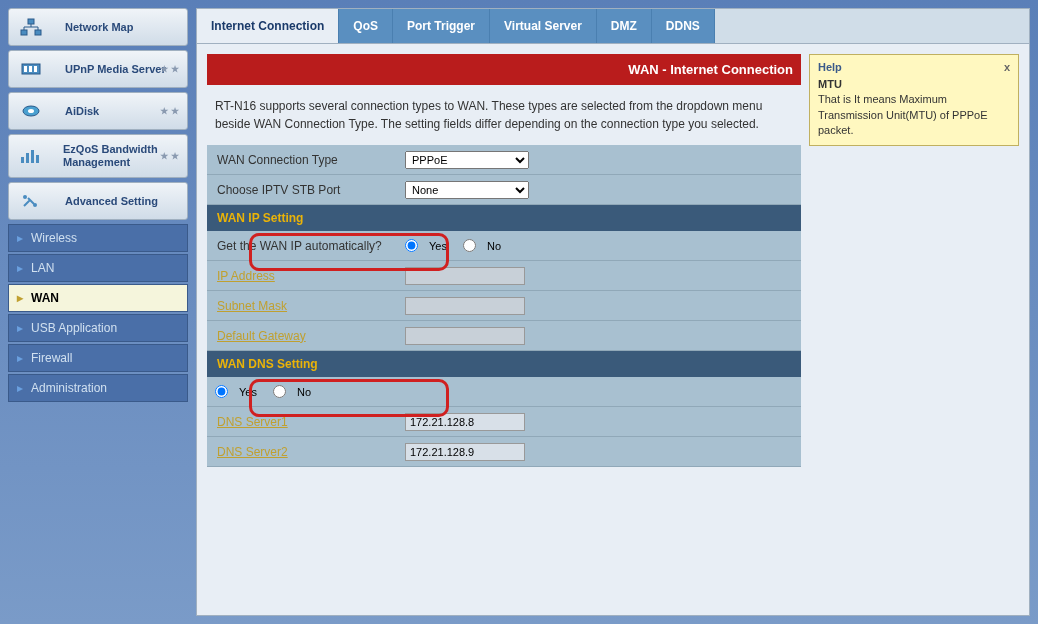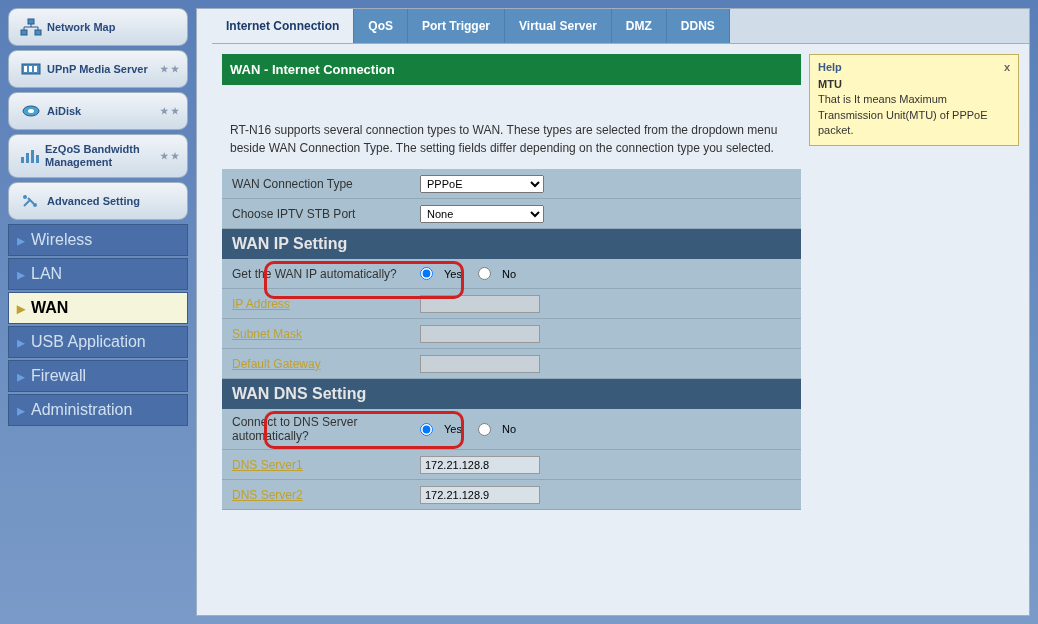--- a/index.html
+++ b/index.html
@@ -1,35 +1,35 @@
 <!DOCTYPE html>
 <html><head>
 <meta charset="utf-8">
 <style>
 * { box-sizing: border-box; margin: 0; padding: 0; }
 body { font-family: Arial, sans-serif; font-size: 12px; background: linear-gradient(to bottom, #5a7fb8, #7a9bc8); width: 1038px; height: 624px; overflow: hidden; }
 .container { display: flex; padding: 8px; gap: 8px; height: 100%; }
 .sidebar { width: 180px; display: flex; flex-direction: column; gap: 4px; }
-.side-item { background: linear-gradient(to bottom, #f0f4f8, #d0dce8); border: 1px solid #a0b0c0; border-radius: 9px; padding: 8px 10px; display: flex; align-items: center; gap: 4px; cursor: pointer; color: #2a4a7a; font-weight: bold; font-size: 11px; position: relative; min-height: 36px; }
+.side-item { background: linear-gradient(to bottom, #f0f4f8, #d0dce8); border: 1px solid #a0b0c0; border-radius: 3px; padding: 8px 10px; display: flex; align-items: center; gap: 22px; cursor: pointer; color: #2a4a7a; font-weight: bold; font-size: 11px; position: relative; min-height: 36px; }
 .side-item.has-stars::after { content: "★ ★"; position: absolute; right: 8px; color: #8a9ab0; font-size: 9px; }
 .side-icon { width: 24px; height: 20px; display: inline-flex; align-items: center; justify-content: center; }
 .sub-list { display: flex; flex-direction: column; gap: 2px; }
-.sub-item { background: #4a6fa8; border: 1px solid #3a5a8a; padding: 6px 10px 6px 22px; color: #d0e0f0; font-size: 16px; cursor: pointer; position: relative; }
+.sub-item { background: #4a6fa8; border: 1px solid #3a5a8a; padding: 6px 10px 6px 22px; color: #d0e0f0; font-size: 12px; cursor: pointer; position: relative; }
 .sub-item::before { content: "▸"; position: absolute; left: 8px; color: #6aa0e0; }
 .sub-item.active { background: #f5f5dc; color: #000; font-weight: bold; }
 .sub-item.active::before { color: #c0a030; }
-.main { flex: 1; display: flex; flex-direction: column; background: #e8eef5; border: 1px solid #a0b0c0; padding-left: 15px; }
+.main { flex: 1; display: flex; flex-direction: column; background: #e8eef5; border: 1px solid #a0b0c0; }
 .tabs { display: flex; background: #d0dde8; border-bottom: 1px solid #a0b0c0; }
 .tab { padding: 10px 14px; color: #fff; font-weight: bold; font-size: 12px; cursor: pointer; background: #5a8fc0; border-right: 1px solid #4a7fb0; }
 .tab.active { background: #e8eef5; color: #1a3a6a; }
 .content-wrap { display: flex; padding: 10px; gap: 8px; flex: 1; overflow: auto; }
 .content { flex: 1; }
-.title-bar { background: #15803d; color: #fff; font-weight: bold; text-align: left; padding: 8px; font-size: 13px; }
-.desc { padding: 12px 8px; color: #333; font-size: 12px; line-height: 1.5; background: #e8eef5; margin-top: 24px; }
-.section-head { background: #3a5a7a; color: #e5e5e5; font-weight: bold; padding: 6px 10px; font-size: 16px; }
+.title-bar { background: #b91c1c; color: #fff; font-weight: bold; text-align: right; padding: 8px; font-size: 13px; }
+.desc { padding: 12px 8px; color: #333; font-size: 12px; line-height: 1.5; background: #e8eef5; }
+.section-head { background: #3a5a7a; color: #eab308; font-weight: bold; padding: 6px 10px; font-size: 12px; }
 .form-area { background: #a8c0d0; padding: 0; }
 .form-row { display: flex; align-items: center; border-bottom: 1px solid #90a8b8; min-height: 30px; }
 .form-label { width: 190px; text-align: left; padding: 6px 10px; color: #333; font-size: 12px; }
 .form-label.link { color: #c0a030; text-decoration: underline; }
 .form-value { flex: 1; padding: 4px 8px; display: flex; align-items: center; gap: 10px; }
 .form-value select { font-size: 11px; padding: 1px 2px; width: 124px; }
 .form-value input[type=text] { font-size: 11px; padding: 2px 4px; width: 120px; background: #d8e0e8; border: 1px solid #999; }
 .form-value input[type=text]:disabled { background: #c8d0d8; color: #888; }
 .radio-group { display: flex; gap: 16px; align-items: center; }
 .radio-group label { display: flex; align-items: center; gap: 11px; font-size: 11px; }
@@ -171,21 +171,20 @@
             <div class="form-label link">Default Gateway</div>
             <div class="form-value">
                 <input type="text" disabled="" style="">
               </div>
           </div>
         </div>
 
         <div class="section-head">WAN DNS Setting</div>
         <div class="form-area rel">
           <div class="form-row">
-            <div class="form-label">Connect to DNS Server automatically?</div>
             <div class="form-value">
               <div class="radio-group">
                 <label>
                     <input type="radio" name="dns" checked="" style="">
                     <span>Yes</span>
                   </label>
                 <label>
                     <input type="radio" name="dns" style="">
                     <span>No</span>
                   </label>

